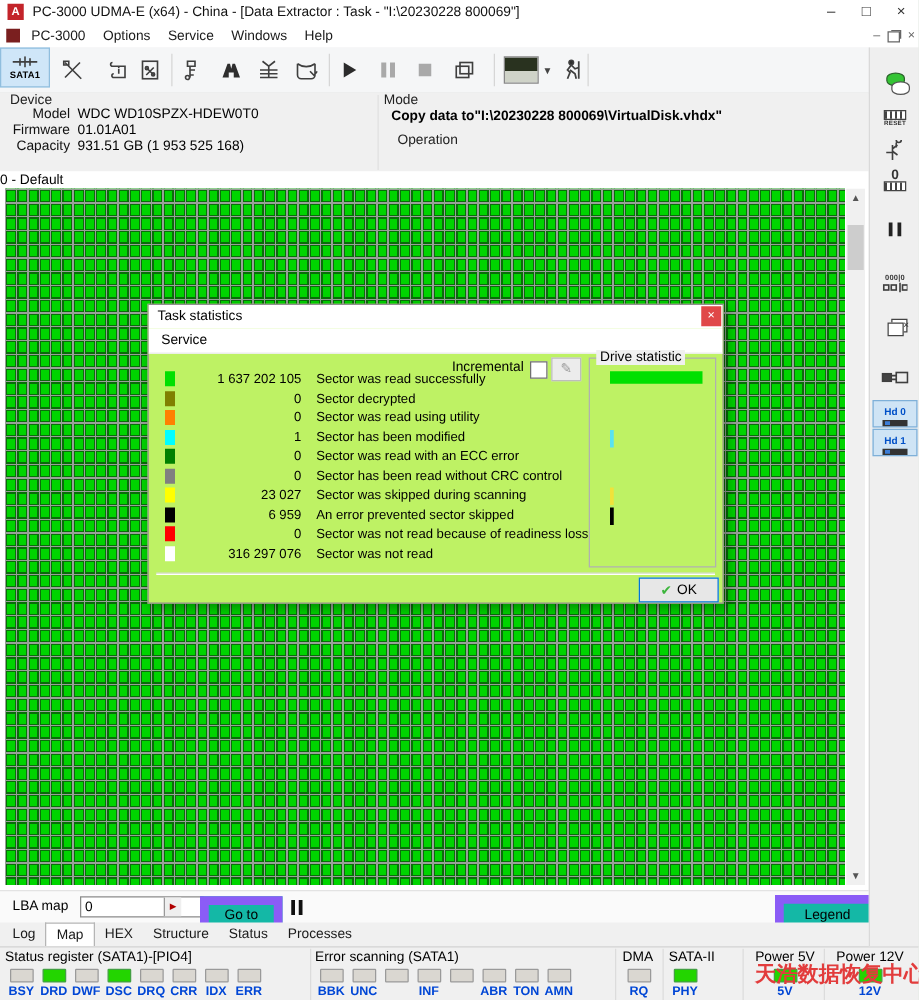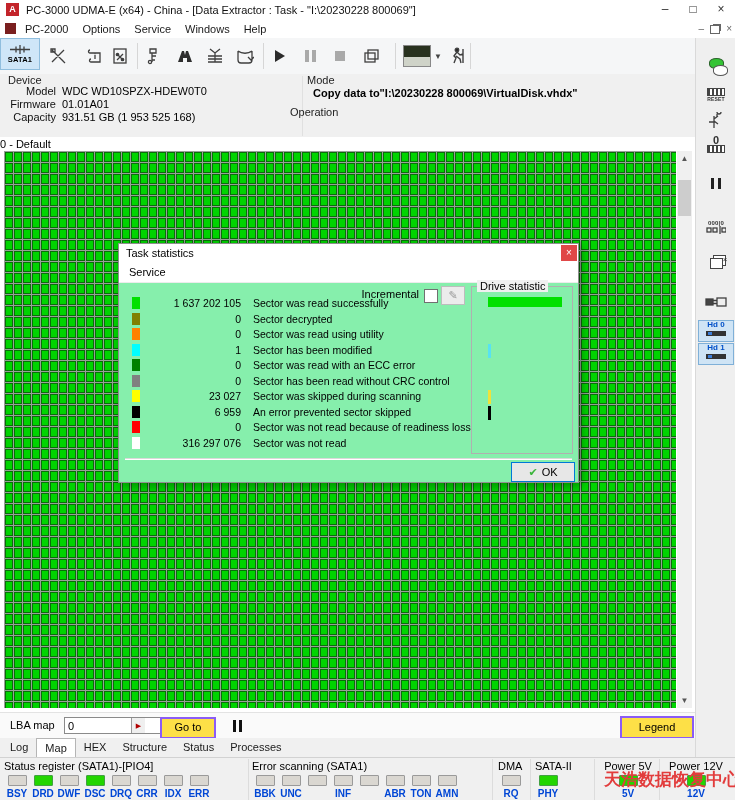--- a/index.html
+++ b/index.html
@@ -52,21 +52,21 @@
     background-image:
       repeating-linear-gradient(90deg,#98a098 0 1px,transparent 1px 9px),
       repeating-linear-gradient(180deg,#98a098 0 1px,transparent 1px 11px),
       repeating-linear-gradient(90deg,transparent 0 1px,#0a6d0a 1px 2px,transparent 2px 8px,#0a6d0a 8px 9px),
       repeating-linear-gradient(180deg,transparent 0 1px,#0a6d0a 1px 2px,transparent 2px 10px,#0a6d0a 10px 11px);}
   #vscroll{position:absolute;left:677px;top:14px;width:15px;height:557px;background:#f0f0f0}
   .sbtn{position:absolute;left:0;width:15px;height:15px;text-align:center;font-size:8px;color:#555;line-height:15px}
   #vthumb{position:absolute;left:1px;top:29px;width:13px;height:36px;background:#cdcdcd}
 
   
-  #dialog{position:absolute;left:118px;top:243px;width:459px;height:238px;background:#86efac;
+  #dialog{position:absolute;left:118px;top:243px;width:459px;height:238px;background:#bef264;
           border:1px solid #8f8f8f;box-shadow:3px 3px 9px rgba(0,0,0,.35);z-index:20}
   #dlg-titlebar{position:absolute;left:0;top:0;width:100%;height:19px;background:#fff}
   #dlg-title{position:absolute;left:7px;top:0;line-height:19px}
   #dlg-close{position:absolute;top:1px;right:1px;width:16px;height:16px;background:#e04848;color:#fff;
              text-align:center;line-height:15px;font-size:10px}
   #dlg-menubar{position:absolute;left:0;top:19px;width:100%;height:19px;background:#fff;border-bottom:1px solid #ececec}
   #dlg-menu-item{position:absolute;left:10px;line-height:19px}
   #incr-label{position:absolute;left:215px;top:44px;width:85px;text-align:right}
   #incr-check{position:absolute;left:305px;top:45px;width:12px;height:12px;background:#fff;border:1px solid #707070}
   #incr-edit{position:absolute;left:322px;top:42px;width:22px;height:17px;background:#ececec;border:1px solid #bdbdbd;
@@ -84,21 +84,21 @@
           display:flex;align-items:center;justify-content:center;gap:4px}
   #ok-check{color:#3cb53c;font-weight:bold;font-size:11px}
 
   
   #lbabar{position:absolute;left:0;top:712px;width:695px;height:26px;background:#fafafa;border-top:1px solid #e3e3e3}
   #lba-label{position:absolute;left:10px;top:6px}
   #lba-input{position:absolute;left:64px;top:4px;width:80px;height:15px;background:#fff;border:1px solid #8a8a8a;
              font:11px "Liberation Sans",sans-serif;padding:0 14px 0 3px}
   #lba-drop{position:absolute;left:131px;top:5px;width:13px;height:15px;background:#efefef;border-left:1px solid #9a9a9a;
             color:#b00000;font-size:7px;text-align:center;line-height:15px}
-  .btn{background:#fde047;border:2px solid #8b5cf6;text-align:center}
+  .btn{background:#14b8a6;border:7px solid #8b5cf6;text-align:center}
   #goto-btn{position:absolute;left:160px;top:4px;width:52px;height:18px;line-height:17px}
   #lba-pause{position:absolute;left:233px;top:7px}
   #lba-pause span{display:inline-block;width:3px;height:12px;background:#111;margin-right:3px}
   #legend-btn{position:absolute;left:620px;top:3px;width:70px;height:19px;line-height:18px}
 
   
   #tabbar{position:absolute;left:0;top:738px;width:695px;height:19px;background:#f0f0f0;display:flex;padding-left:2px}
   .tab{padding:0 8px;height:18px;line-height:18px;color:#1a1a1a}
   .tab.active{background:#fff;border:1px solid #b5b5b5;border-bottom:none}
 
@@ -117,42 +117,42 @@
   
   #sidebar{position:absolute;left:695px;top:38px;width:40px;height:719px;background:#efefef;border-left:1px solid #d9d9d9}
   .sb-item{position:absolute;left:0;width:40px;display:flex;flex-direction:column;align-items:center;color:#333}
   .cyl{width:13px;height:9px;border:1px solid #2c642c;border-radius:50%/40%;background:#35c435}
   .cyl.w{background:#fff;border-color:#555;margin-top:-4px;margin-left:8px}
   .hatch{width:16px;height:6px;background:repeating-linear-gradient(90deg,#444 0 2px,#fff 2px 4px);border:1px solid #444}
   .tinytxt{font-size:5px;font-weight:bold;letter-spacing:.2px}
   .zerotxt{font-size:11px;font-weight:bold;line-height:10px}
   .pbars span{display:inline-block;width:3px;height:11px;background:#222;margin:0 2px}
   .layers{width:11px;height:9px;border:1px solid #444;background:#fff;box-shadow:3px -3px 0 -1px #fff,3px -3px 0 0 #444}
-  .hdbtn{background:#cfe4f5;border:1px solid #7fb0d8;width:34px;height:20px;display:flex;flex-direction:column;align-items:center;justify-content:flex-start}
+  .hdbtn{background:#cfe4f5;border:1px solid #7fb0d8;width:34px;height:20px;display:flex;flex-direction:column;align-items:center;justify-content:flex-end}
   .hdlbl{font-size:8px;font-weight:bold;color:#0050c8;line-height:8px}
   .hdbar{width:20px;height:5px;background:#333;margin-top:2px;position:relative}
   .hdbar:before{content:"";position:absolute;left:2px;top:1px;width:4px;height:3px;background:#3b7dd8}
 </style>
 </head>
 <body>
 
 <div id="win">
 
   <div id="titlebar">
     <div id="app-logo">A</div>
     <div id="title-text">PC-3000 UDMA-E (x64) - China - [Data Extractor : Task - "I:\20230228 800069"]</div>
     <div class="wbtn" style="right:56px">–</div>
     <div class="wbtn" style="right:28px">□</div>
     <div class="wbtn" style="right:0">×</div>
   </div>
 
   <div id="menubar">
     <div id="menu-logo"></div>
     <div id="menu-items">
-        <span class="menu-item">PC-2000</span>
+        <span class="menu-item">PC-3000</span>
         <span class="menu-item">Options</span>
         <span class="menu-item">Service</span>
         <span class="menu-item">Windows</span>
         <span class="menu-item">Help</span>
       </div>
     <div id="mdi-ctrls">
       <span>–</span>
       <span class="mdi-restore"></span>
       <span>×</span>
     </div>
@@ -249,21 +249,21 @@
         <span class="dev-value">01.01A01</span>
       </div>
         <div class="dev-row">
         <span class="dev-label">Capacity</span>
         <span class="dev-value">931.51 GB (1 953 525 168)</span>
       </div>
       </div>
     <div id="info-divider"></div>
     <div class="seclabel" style="left:307px;top:0">Mode</div>
     <div id="mode-value">Copy data to"I:\20230228 800069\VirtualDisk.vhdx"</div>
-    <div class="seclabel" style="left:290px;top:32px">Operation</div>
+    <div class="seclabel" style="left:318px;top:32px">Operation</div>
   </div>
 
   <div id="mappanel">
     <div id="zone-label">0 - Default</div>
     <div id="mapgrid"></div>
     <div id="vscroll">
       <div class="sbtn" style="top:0">▲</div>
       <div id="vthumb"></div>
       <div class="sbtn" style="bottom:0">▼</div>
     </div>

